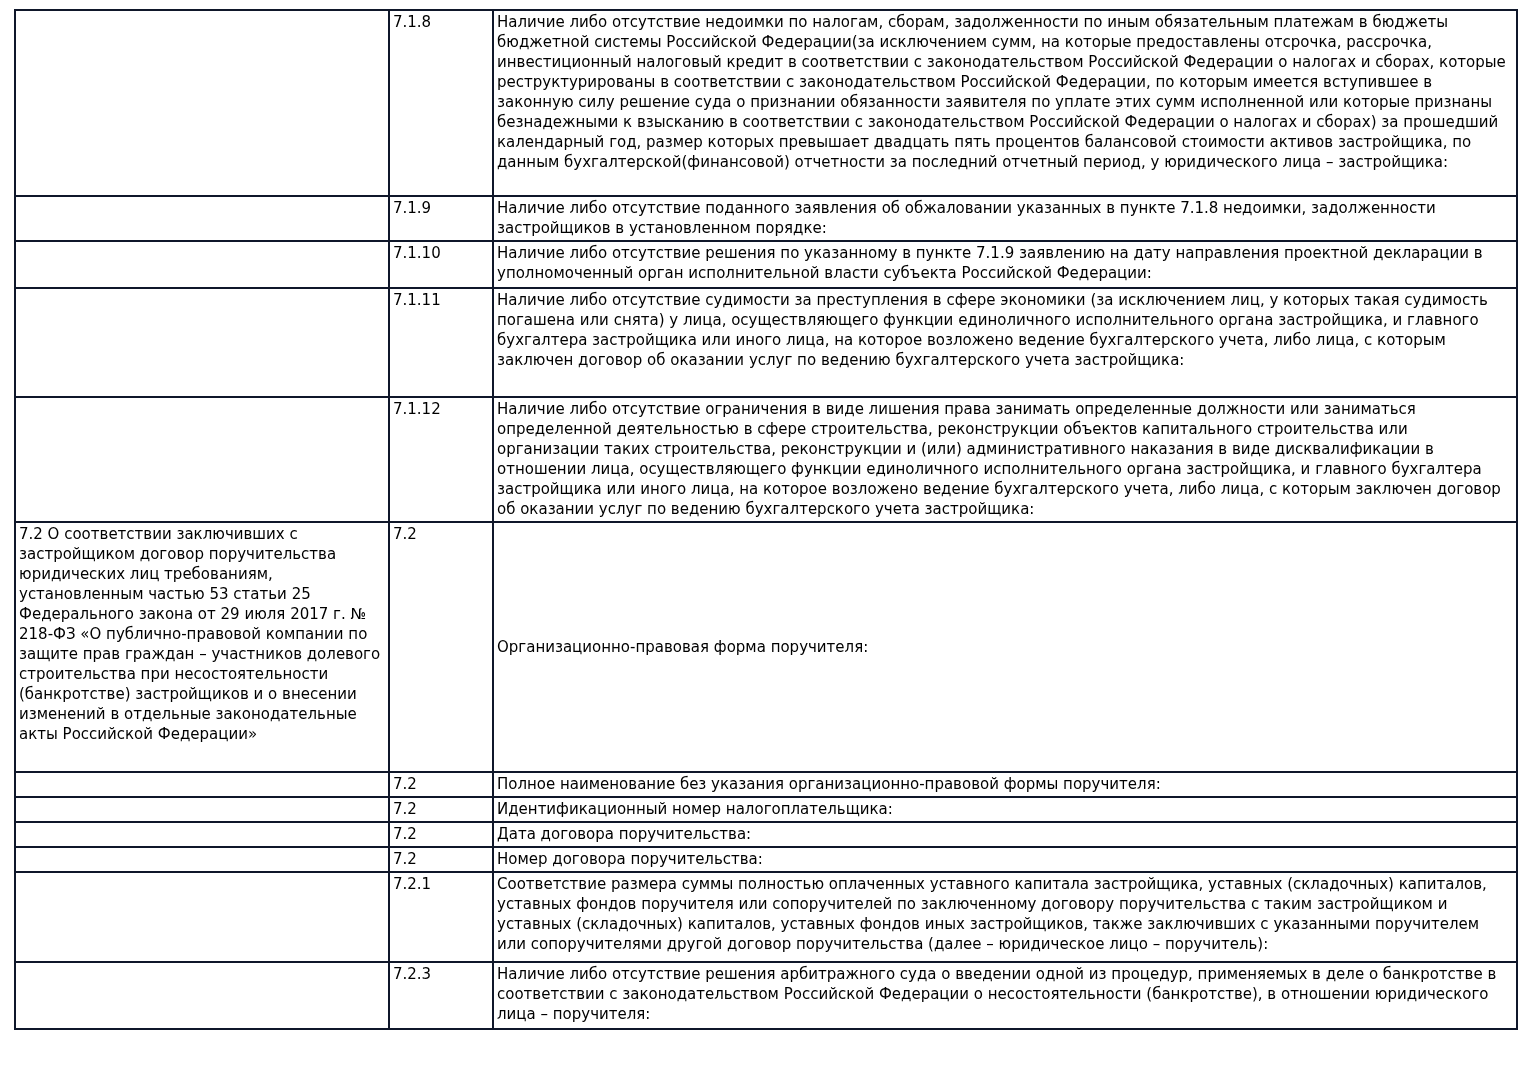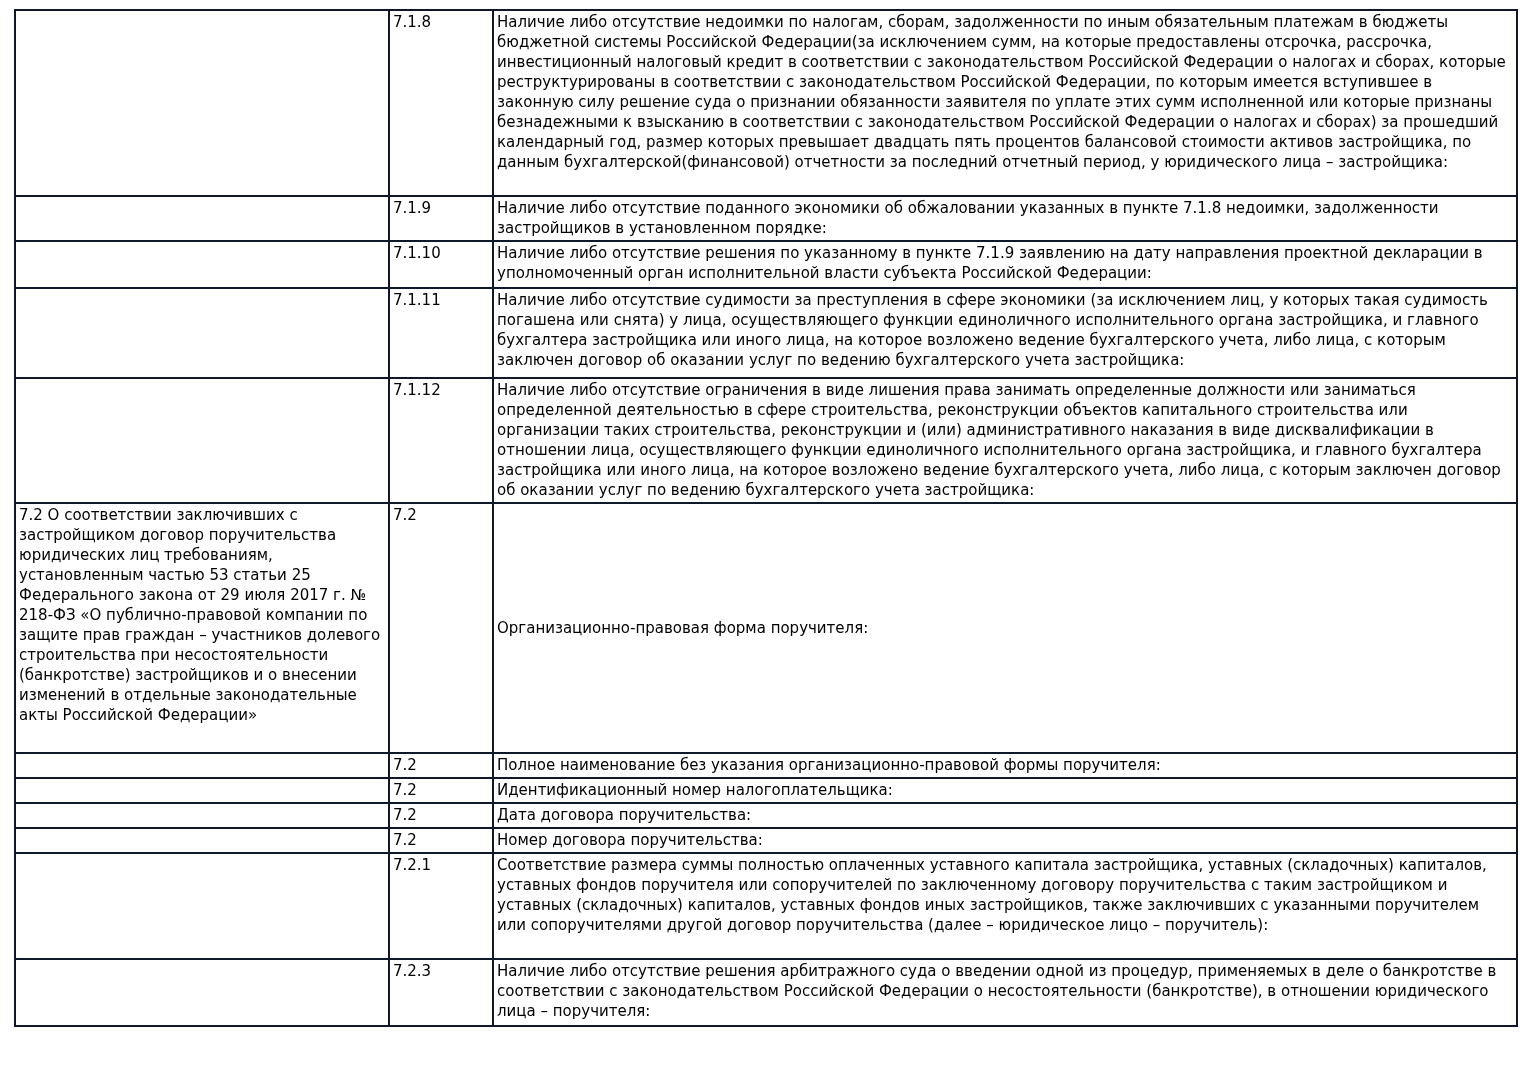--- a/index.html
+++ b/index.html
@@ -58,28 +58,28 @@
     </colgroup>
     <tbody id="table-body">
         <tr style="height: 186px;">
           <td class="section"></td>
           <td class="num">7.1.8</td>
           <td class="desc">Наличие либо отсутствие недоимки по налогам, сборам, задолженности по иным обязательным платежам в бюджеты бюджетной системы Российской Федерации(за исключением сумм, на которые предоставлены отсрочка, рассрочка, инвестиционный налоговый кредит в соответствии с законодательством Российской Федерации о налогах и сборах, которые реструктурированы в соответствии с законодательством Российской Федерации, по которым имеется вступившее в законную силу решение суда о признании обязанности заявителя по уплате этих сумм исполненной или которые признаны безнадежными к взысканию в соответствии с законодательством Российской Федерации о налогах и сборах) за прошедший календарный год, размер которых превышает двадцать пять процентов балансовой стоимости активов застройщика, по данным бухгалтерской(финансовой) отчетности за последний отчетный период, у юридического лица – застройщика:</td>
         </tr>
         <tr style="height: 45px; margin-left: 48px;">
           <td class="section"></td>
           <td class="num">7.1.9</td>
-          <td class="desc">Наличие либо отсутствие поданного экономики об обжаловании указанных в пункте 7.1.8 недоимки, задолженности застройщиков в установленном порядке:</td>
+          <td class="desc">Наличие либо отсутствие поданного заявления об обжаловании указанных в пункте 7.1.8 недоимки, задолженности застройщиков в установленном порядке:</td>
         </tr>
         <tr style="height: 47px; margin-left: 13px;">
           <td class="section"></td>
           <td class="num">7.1.10</td>
           <td class="desc">Наличие либо отсутствие решения по указанному в пункте 7.1.9 заявлению на дату направления проектной декларации в уполномоченный орган исполнительной власти субъекта Российской Федерации:</td>
         </tr>
-        <tr style="height: 90px;">
+        <tr style="height: 109px;">
           <td class="section"></td>
           <td class="num">7.1.11</td>
           <td class="desc">Наличие либо отсутствие судимости за преступления в сфере экономики (за исключением лиц, у которых такая судимость погашена или снята) у лица, осуществляющего функции единоличного исполнительного органа застройщика, и главного бухгалтера застройщика или иного лица, на которое возложено ведение бухгалтерского учета, либо лица, с которым заключен договор об оказании услуг по ведению бухгалтерского учета застройщика:</td>
         </tr>
         <tr style="height: 122px;">
           <td class="section"></td>
           <td class="num">7.1.12</td>
           <td class="desc">Наличие либо отсутствие ограничения в виде лишения права занимать определенные должности или заниматься определенной деятельностью в сфере строительства, реконструкции объектов капитального строительства или организации таких строительства, реконструкции и (или) административного наказания в виде дисквалификации в отношении лица, осуществляющего функции единоличного исполнительного органа застройщика, и главного бухгалтера застройщика или иного лица, на которое возложено ведение бухгалтерского учета, либо лица, с которым заключен договор об оказании услуг по ведению бухгалтерского учета застройщика:</td>
         </tr>
         <tr class="vmid" style="height: 250px;">
@@ -100,21 +100,21 @@
         <tr style="height: 24px;">
           <td class="section"></td>
           <td class="num">7.2</td>
           <td class="desc">Дата договора поручительства:</td>
         </tr>
         <tr style="height: 25px;">
           <td class="section"></td>
           <td class="num">7.2</td>
           <td class="desc">Номер договора поручительства:</td>
         </tr>
-        <tr style="height: 106px;">
+        <tr style="height: 90px;">
           <td class="section"></td>
           <td class="num">7.2.1</td>
           <td class="desc">Соответствие размера суммы полностью оплаченных уставного капитала застройщика, уставных (складочных) капиталов, уставных фондов поручителя или сопоручителей по заключенному договору поручительства с таким застройщиком и уставных (складочных) капиталов, уставных фондов иных застройщиков, также заключивших с указанными поручителем или сопоручителями другой договор поручительства (далее – юридическое лицо – поручитель):</td>
         </tr>
         <tr style="height: 67px; border-radius: 26px;">
           <td class="section"></td>
           <td class="num">7.2.3</td>
           <td class="desc">Наличие либо отсутствие решения арбитражного суда о введении одной из процедур, применяемых в деле о банкротстве в соответствии с законодательством Российской Федерации о несостоятельности (банкротстве), в отношении юридического лица – поручителя:</td>
         </tr>
       </tbody>

